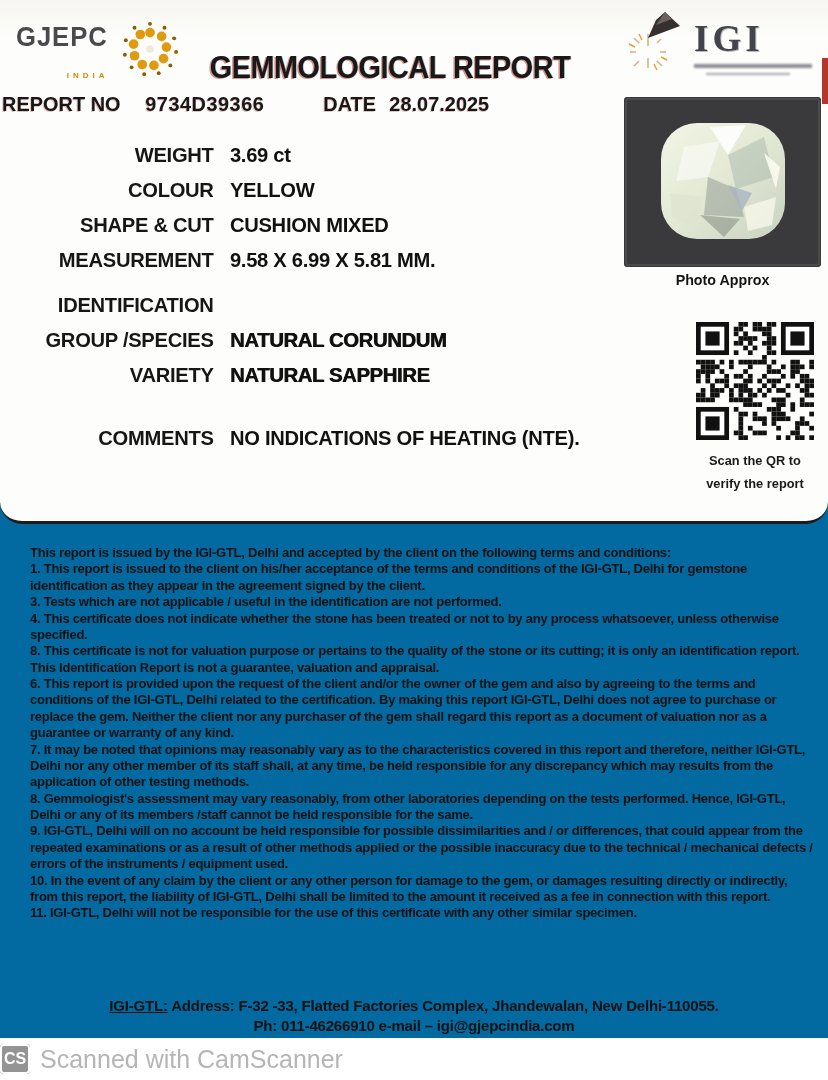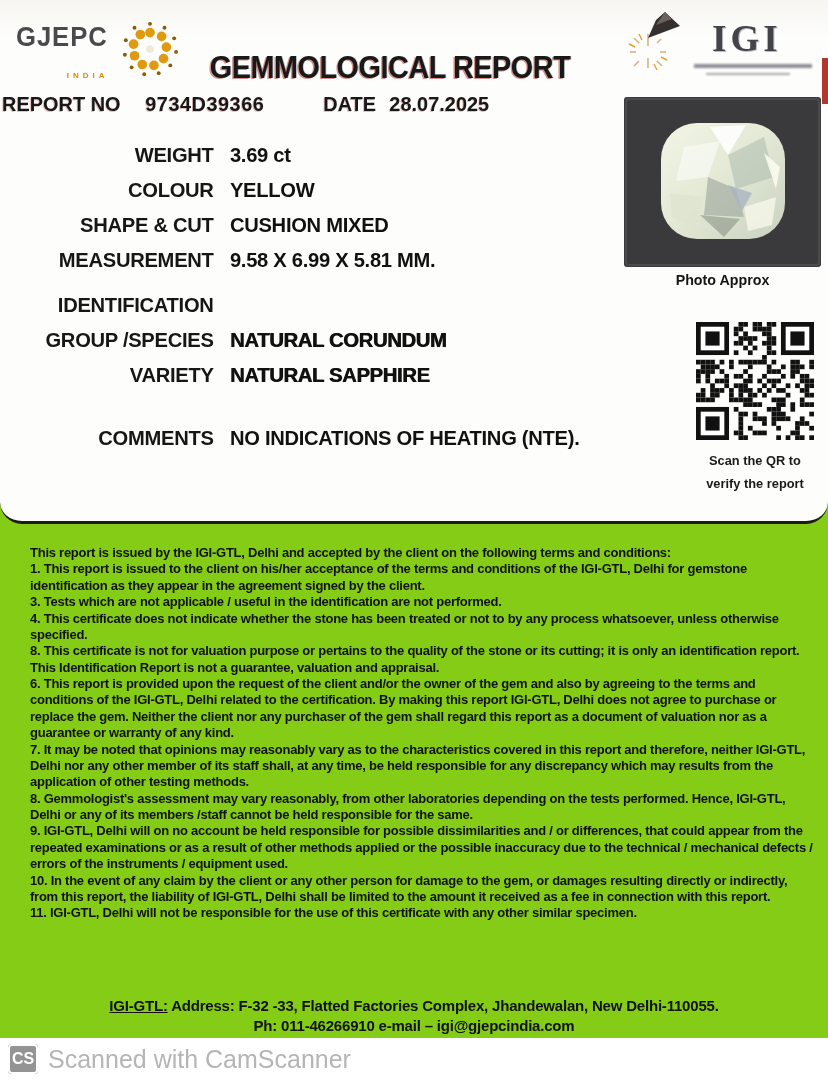--- a/index.html
+++ b/index.html
@@ -1,37 +1,37 @@
 <!DOCTYPE html>
 <html><head>
 <meta charset="utf-8">
 <style>
   html,body{margin:0;padding:0;}
   .page{
     position:relative;width:828px;height:1080px;overflow:hidden;
-    background:#84cc16;font-family:"Liberation Sans",sans-serif;color:#141414;
+    background:#0369a1;font-family:"Liberation Sans",sans-serif;color:#141414;
   }
   
   .card{
     position:absolute;left:0;top:0;width:828px;height:521px;
     background:linear-gradient(#f6f5f1,#fdfdfb 7%);
     border-bottom:3px solid #1c1c1c;
     border-radius:0 0 22px 22px;
   }
   .scan-red-edge{position:absolute;right:0;top:58px;width:6px;height:46px;background:#b5372b;}
   
   .gjepc{position:absolute;left:16px;top:20px;display:flex;align-items:center;gap:8px;}
   .gjepc-name{font-size:27px;font-weight:bold;color:#4a4a4e;letter-spacing:1px;transform:scaleX(.95);transform-origin:left;}
   .gjepc-sub{font-size:8px;font-weight:bold;color:#d98a06;letter-spacing:4px;text-align:right;margin-top:18px;padding-right:4px;}
   
   .igi{position:absolute;right:16px;top:6px;display:flex;align-items:flex-start;}
   .igi-text{margin-top:14px;}
   .igi-name{
     font-family:"Liberation Serif",serif;font-weight:bold;font-size:37px;line-height:1;
-    color:#43434a;letter-spacing:4px;text-shadow:1px 1px 0 #b9b9c2;margin-left:18px;
+    color:#43434a;letter-spacing:4px;text-shadow:1px 1px 0 #b9b9c2;
   }
   .igi-tagline{width:118px;height:4px;background:#8e8e97;filter:blur(1px);margin-top:7px;}
   .igi-tagline2{width:84px;height:2px;background:#a9a9b0;filter:blur(.8px);margin-top:5px;margin-left:12px;}
   
   .title{
     position:absolute;left:130px;top:50px;width:520px;text-align:center;
     font-size:31px;font-weight:bold;letter-spacing:-.5px;color:#191919;
     transform:scaleX(.93);
     text-shadow:-1.5px .5px 0 rgba(175,35,25,.5), .8px 0 0 rgba(0,70,90,.28);
   }
@@ -74,21 +74,21 @@
     color:#121212;
   }
   
   .footer{position:absolute;left:0;right:0;top:997px;text-align:center;color:#121212;}
   .footer-line1{font-size:15px;font-weight:bold;letter-spacing:-.2px;}
   .footer-line1 .ulab{text-decoration:underline;}
   .footer-line2{font-size:15px;font-weight:bold;margin-top:3px;letter-spacing:-.2px;}
   
   .cam-bar{
     position:absolute;left:0;right:0;bottom:0;height:42px;background:#ffffff;
-    display:flex;align-items:center;padding-left:8px;gap:10px;
+    display:flex;align-items:center;gap:10px;
   }
   .cam-badge{
     width:30px;height:30px;background:#949494;color:#fff;border-radius:4px;
     display:flex;align-items:center;justify-content:center;
     font-size:16px;font-weight:bold;box-shadow:inset 0 0 0 2px #fff, inset 0 0 0 4px #949494;
   }
   .cam-text{color:#b5b5b5;font-size:25px;}
 </style>
 </head>
 <body>

